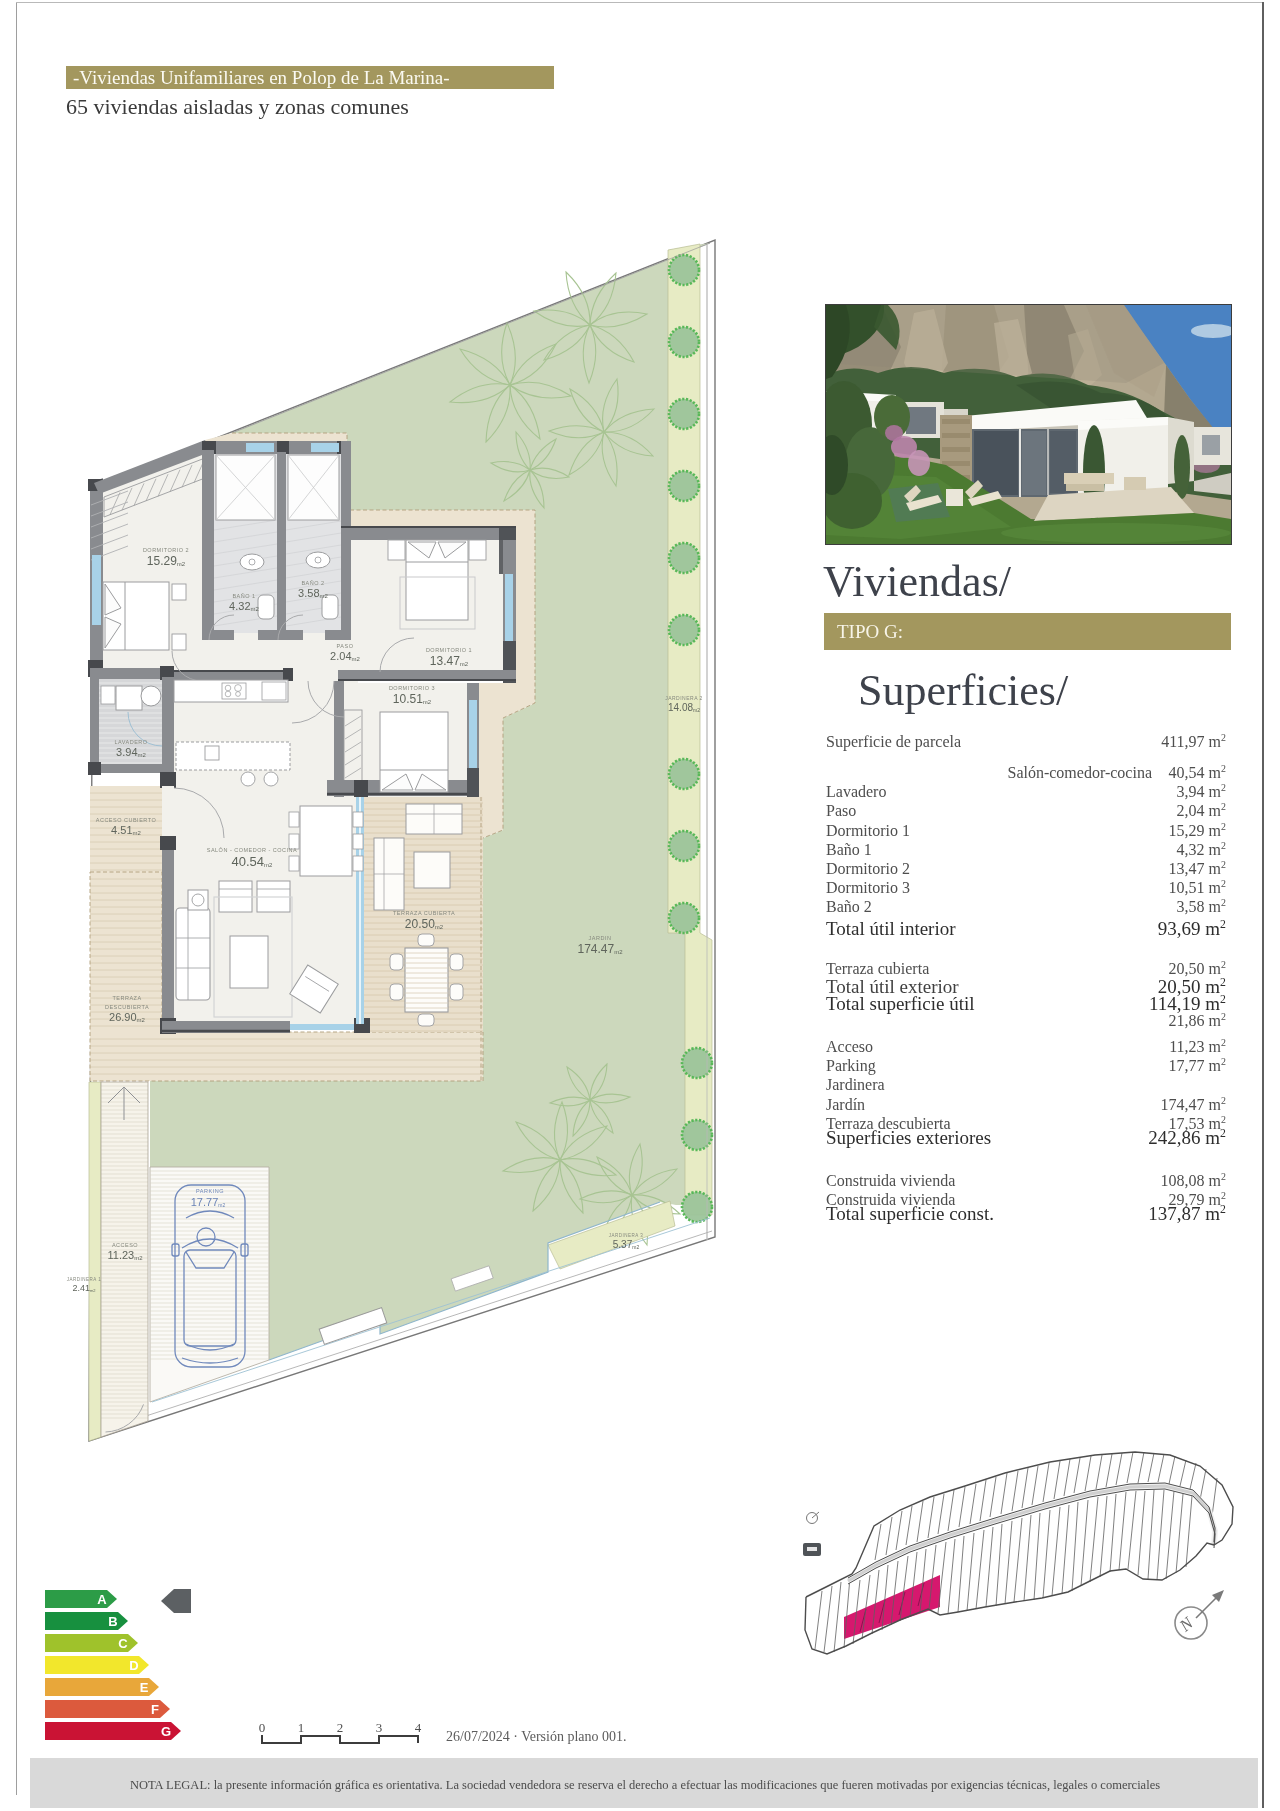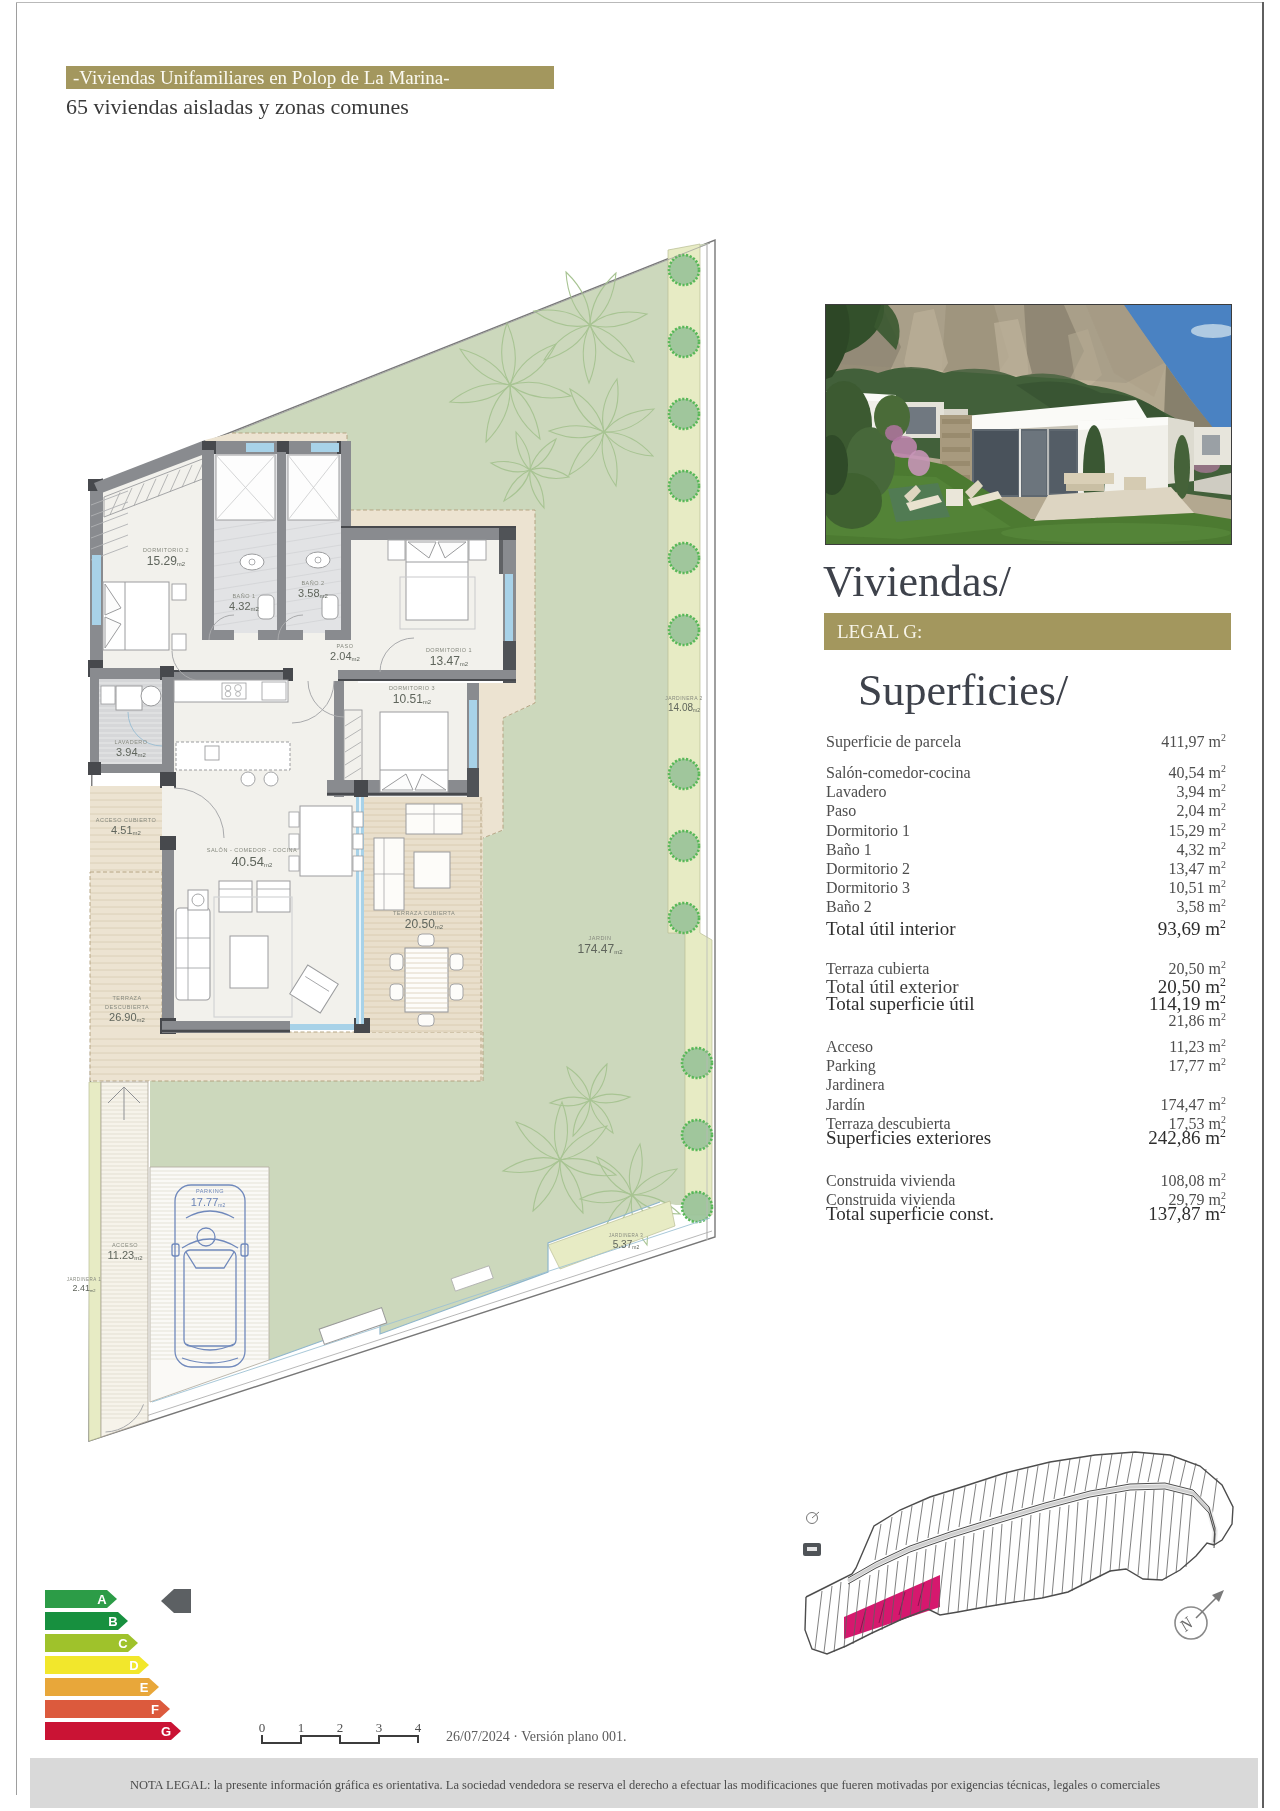--- a/index.html
+++ b/index.html
@@ -91,27 +91,27 @@
 <path d="M139,187 L152,175 L157,181 L145,194 Z" fill="#ded6c0"></path>
 <rect x="120" y="184" width="17" height="17" fill="#eae6d9"></rect>
 <rect x="238" y="168" width="50" height="11" fill="#d9cfb6"></rect>
 <rect x="240" y="179" width="38" height="7" fill="#c9bfa4"></rect>
 <rect x="298" y="172" width="22" height="13" fill="#d5cbb2"></rect>
 </svg></div>
 
 <div class="abs" style="left:823px;top:556px;font-size:44px;color:#3e424b;">Viviendas/</div>
 
 <div class="abs" style="left:824px;top:613px;width:407px;height:37px;background:#a3975e;"></div>
-<div class="abs" style="left:837px;top:621px;font-size:19px;color:#f7f4e8;">LEGAL G:</div>
+<div class="abs" style="left:837px;top:621px;font-size:19px;color:#f7f4e8;">TIPO G:</div>
 
 <div class="abs" style="left:858px;top:665px;font-size:44px;color:#3e424b;">Superficies/</div>
 
 <div class="row" style="top:733px;font-size:16px;color:#4e4e4e;">Superficie de parcela</div>
 <div class="rowv" style="left:952px;top:733px;width:274px;font-size:16px;color:#4e4e4e;">411,97 m<sup>2</sup></div>
-<div class="row" style="top:764.0px;font-size:16px;color:#4e4e4e;">Salón-comedor-cocina</div>
+<div class="row" style="top:764.0px;font-size:16px;color:#4e4e4e;text-align:right;">Salón-comedor-cocina</div>
 <div class="rowv" style="left:952px;top:764.0px;width:274px;font-size:16px;color:#4e4e4e;">40,54 m<sup>2</sup></div>
 <div class="row" style="top:783.2px;font-size:16px;color:#4e4e4e;">Lavadero</div>
 <div class="rowv" style="left:952px;top:783.2px;width:274px;font-size:16px;color:#4e4e4e;">3,94 m<sup>2</sup></div>
 <div class="row" style="top:802.4000000000001px;font-size:16px;color:#4e4e4e;">Paso</div>
 <div class="rowv" style="left:952px;top:802.4000000000001px;width:274px;font-size:16px;color:#4e4e4e;">2,04 m<sup>2</sup></div>
 <div class="row" style="top:821.6000000000001px;font-size:16px;color:#4e4e4e;">Dormitorio 1</div>
 <div class="rowv" style="left:952px;top:821.6000000000001px;width:274px;font-size:16px;color:#4e4e4e;">15,29 m<sup>2</sup></div>
 <div class="row" style="top:840.8000000000002px;font-size:16px;color:#4e4e4e;">Baño 1</div>
 <div class="rowv" style="left:952px;top:840.8000000000002px;width:274px;font-size:16px;color:#4e4e4e;">4,32 m<sup>2</sup></div>
 <div class="row" style="top:860.0000000000002px;font-size:16px;color:#4e4e4e;">Dormitorio 2</div>

